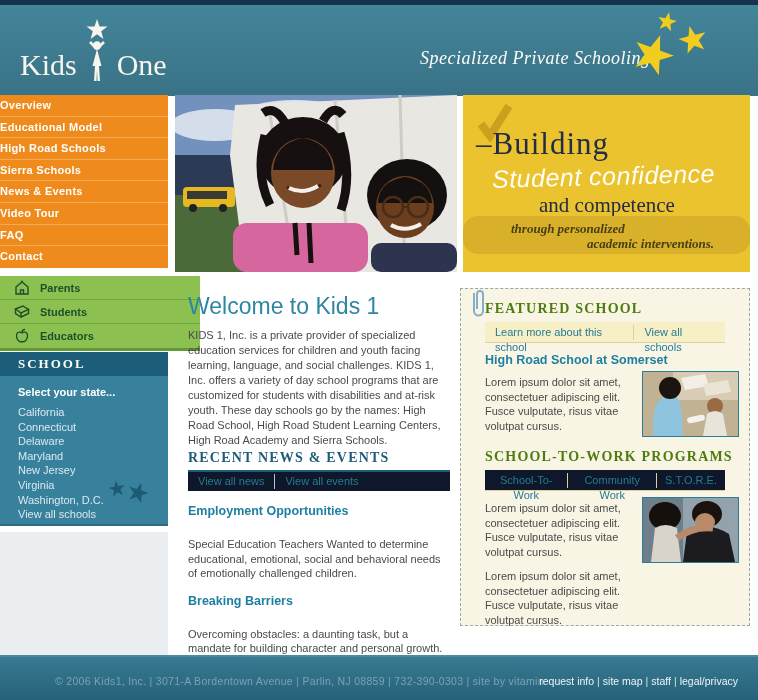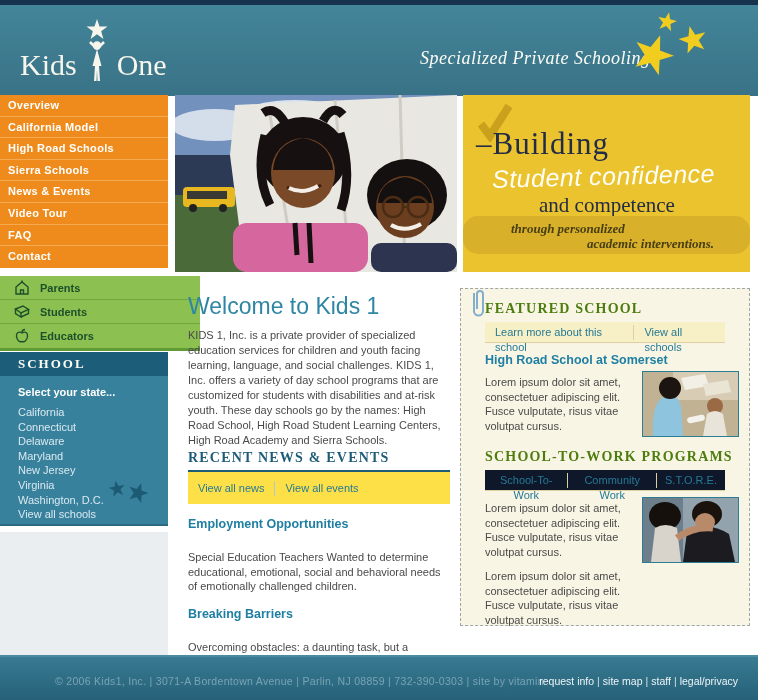--- a/index.html
+++ b/index.html
@@ -12,21 +12,21 @@
   .navy-strip { position:absolute; left:0; top:0; width:758px; height:5px; background:#17324d; }
   .logo { position:absolute; left:20px; top:18px; display:flex; align-items:flex-end; cursor:pointer; }
   .logo-word { font-family:"Liberation Serif", serif; font-size:30px; color:#f7f5ec; line-height:1; padding-bottom:8px; }
   .logo-fig { margin:0 2px; }
   .tagline { position:absolute; left:420px; top:48px; font-family:"Liberation Serif", serif;
              font-style:italic; font-size:18px; color:#fdfdf6; letter-spacing:0.5px; }
   .hdr-stars { position:absolute; left:625px; top:5px; }
 
   
   .main-nav { position:absolute; left:0; top:95px; width:168px; background:#ef8b1c; }
-  .main-nav-item { height:21.6px; line-height:21.6px; padding-left:8px; color:#fff;
+  .main-nav-item { height:21.6px; line-height:21.6px; padding-left:0; color:#fff;
                    font-size:11px; font-weight:bold; letter-spacing:0.3px;
                    border-bottom:1px solid #f6aa4f; cursor:pointer; }
   .main-nav-item:last-child { border-bottom:none; }
 
   .aud-nav { position:absolute; left:0; top:276px; width:200px; background:#8cc152; border-bottom:3px solid #619b33; }
   .aud-item { height:24px; display:flex; align-items:center; padding-left:14px;
               border-bottom:1px solid #6fa83a; cursor:pointer; }
   .aud-item:last-child { border-bottom:none; }
   .aud-icon { width:16px; height:16px; margin-right:10px; }
   .aud-label { color:#1d4f2a; font-size:11px; font-weight:bold; }
@@ -61,21 +61,21 @@
 
   
   .welcome-title { position:absolute; left:188px; top:293px; font-size:23px; color:#2e86a5; }
   .welcome-body { position:absolute; left:188px; top:328px; width:262px; font-size:11px;
                   line-height:15px; color:#4a4a4a; }
 
   
   .news { position:absolute; left:188px; top:450px; width:262px; }
   .sec-title { font-family:"Liberation Serif", serif; font-weight:bold; font-size:14px;
                color:#1d5c77; letter-spacing:1.2px; }
-  .news-bar { margin-top:4px; border-top:2px solid #1d5c77; background:#fde047; height:34px;
+  .news-bar { margin-top:4px; border-top:2px solid #1d5c77; background:#0f172a; height:21px;
               display:flex; align-items:center; }
   .bar-link { font-size:11px; color:#257a95; padding:0 10px; height:15px; line-height:15px; cursor:pointer; }
   .news-bar .bar-link { border-right:1px solid #b9c5cc; }
   .news-bar .bar-link:last-child { border-right:none; }
   .news-item-title { margin-top:13px; font-size:12.5px; font-weight:bold; color:#1e7fa2; cursor:pointer; }
   .news-item-body { margin-top:19px; font-size:11px; line-height:14.6px; color:#4a4a4a; }
 
   
   .featured-box { position:absolute; left:460px; top:288px; width:290px; height:338px;
                   background:#f9f5e4; border:1px dashed #a0a6a8; }
@@ -130,21 +130,21 @@
       <svg width="110" height="75" viewBox="0 0 110 75">
         <polygon fill="#f0cd1f" transform="translate(42,17) rotate(12)" points="0,-10 2.4,-3.2 9.5,-3.1 3.8,1.2 5.9,8.1 0,4 -5.9,8.1 -3.8,1.2 -9.5,-3.1 -2.4,-3.2"></polygon>
         <polygon fill="#f0cd1f" transform="translate(68,35) rotate(-14) scale(1.45)" points="0,-10 2.4,-3.2 9.5,-3.1 3.8,1.2 5.9,8.1 0,4 -5.9,8.1 -3.8,1.2 -9.5,-3.1 -2.4,-3.2"></polygon>
         <polygon fill="#f0cd1f" transform="translate(28,50) rotate(20) scale(2.1)" points="0,-10 2.4,-3.2 9.5,-3.1 3.8,1.2 5.9,8.1 0,4 -5.9,8.1 -3.8,1.2 -9.5,-3.1 -2.4,-3.2"></polygon>
       </svg>
     </div>
   </div>
 
   <div class="main-nav">
     <div class="main-nav-item">Overview</div>
-    <div class="main-nav-item">California Model</div>
+    <div class="main-nav-item">Educational Model</div>
     <div class="main-nav-item">High Road Schools</div>
     <div class="main-nav-item">Sierra Schools</div>
     <div class="main-nav-item">News &amp; Events</div>
     <div class="main-nav-item">Video Tour</div>
     <div class="main-nav-item">FAQ</div>
     <div class="main-nav-item">Contact</div>
   </div>
 
   <div class="aud-nav">
     <div class="aud-item">

